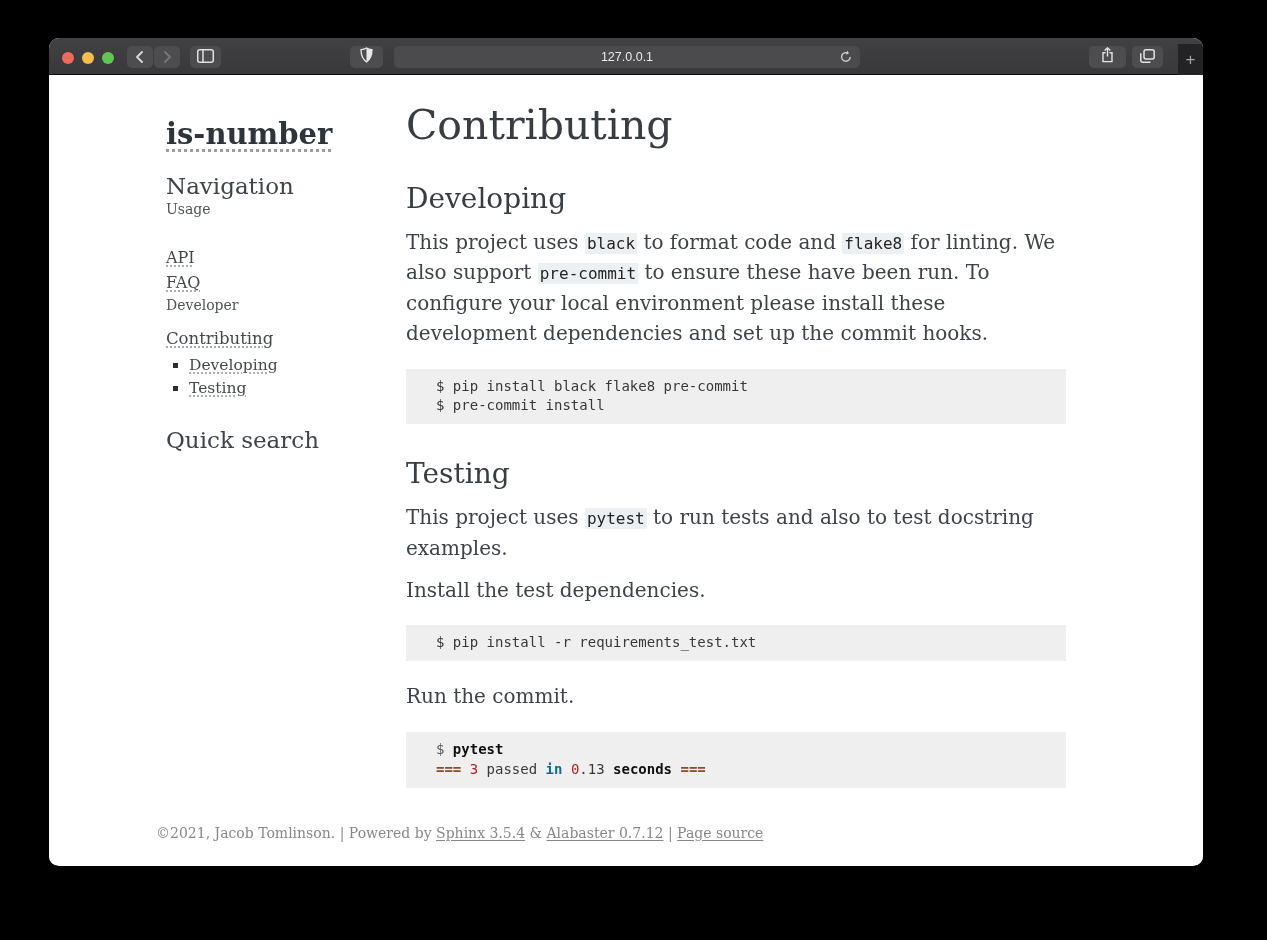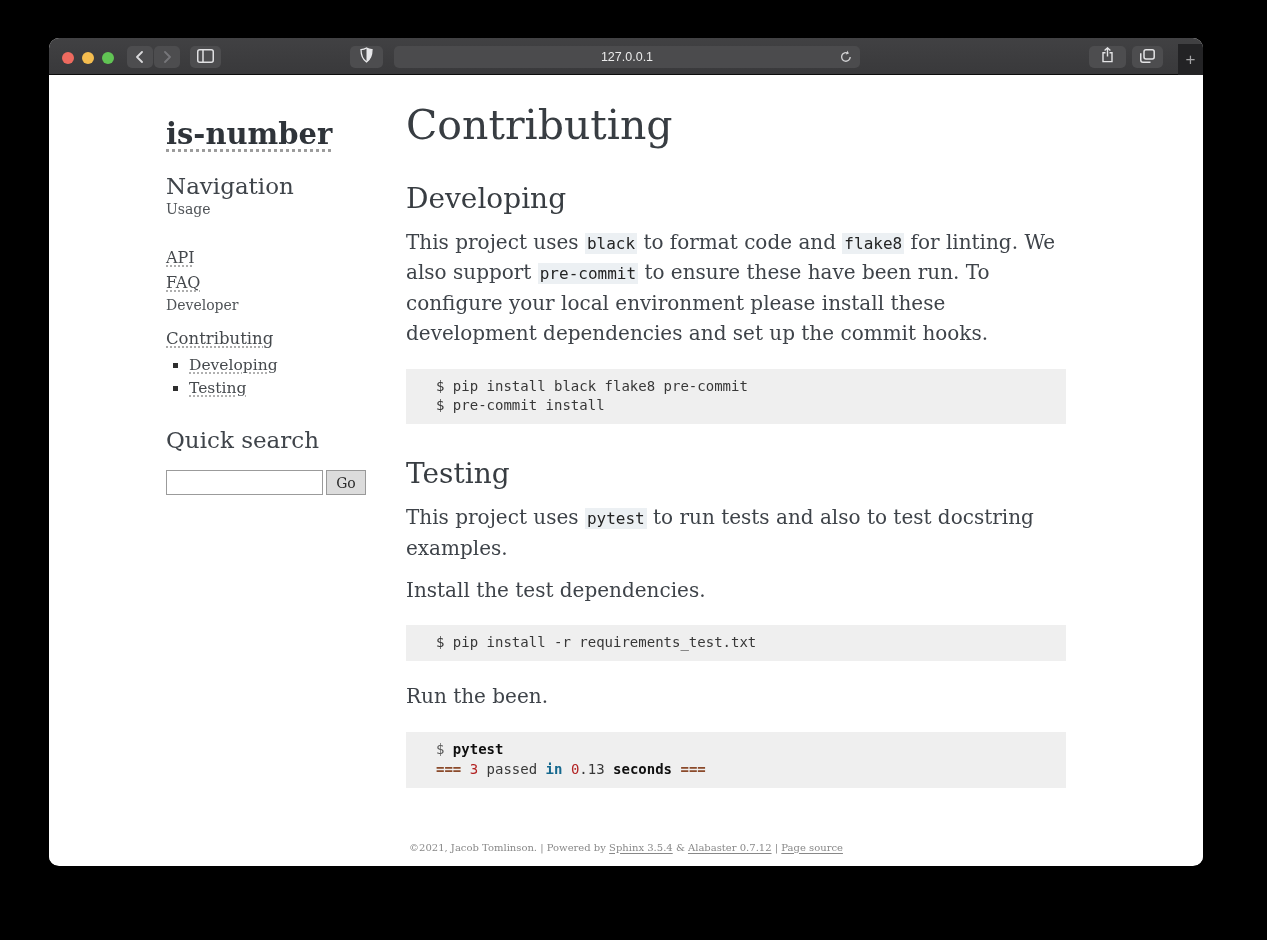--- a/index.html
+++ b/index.html
@@ -71,21 +71,21 @@
                   font-size:14px; line-height:1.42; color:#383838; }
   .tok-prompt { color:#5a5a5a; }
   .tok-cmd { font-weight:bold; color:#0f0f0f; }
   .tok-op { font-weight:bold; color:#8b4a2b; }
   .tok-num { color:#b22222; }
   .tok-kw { font-weight:bold; color:#15688e; }
   .tok-strong { font-weight:bold; color:#101010; }
   .tok-plain { color:#383838; }
 
   
-  .footer { width:940px; margin:34px auto 0; text-align:center; font-size:10px; color:#888; }
+  .footer { width:940px; margin:17px auto 0; text-align:left; font-size:14px; color:#888; }
   .footer a { color:#888; text-decoration:underline; text-underline-offset:2px; }
 </style>
 </head>
 <body>
 
 <div class="screen">
   <div class="window">
 
     <div class="toolbar">
       <div class="tl-group">
@@ -173,39 +173,35 @@
           </ul>
           <p class="sb-caption">Developer</p>
           <p class="sb-current">
             <a class="navlink" href="#">Contributing</a>
           </p>
           <ul class="subnav">
             <li><a class="navlink" href="#">Developing</a></li>
             <li><a class="navlink" href="#">Testing</a></li>
           </ul>
           <h3 style="margin-top:28px">Quick search</h3>
-          <div class="search-form">
-            <input class="search-input" type="text" value="" style="">
-            <button class="go-btn">Go</button>
-          </div>
         </div>
 
         <div class="content">
           <h1 class="page-title">Contributing</h1>
 
           <h2>Developing</h2>
           <p><span>This project uses </span><code class="lit">black</code><span> to format code and </span><code class="lit">flake8</code><span> for linting. We also support </span><code class="lit">pre-commit</code><span> to ensure these have been run. To configure your local environment please install these development dependencies and set up the commit hooks.</span></p>
           <pre class="codeblock">$ pip install black flake8 pre-commit
 $ pre-commit install</pre>
 
           <h2>Testing</h2>
           <p><span>This project uses </span><code class="lit">pytest</code><span> to run tests and also to test docstring examples.</span></p>
           <p>Install the test dependencies.</p>
           <pre class="codeblock">$ pip install -r requirements_test.txt</pre>
-          <p>Run the been.</p>
+          <p>Run the commit.</p>
           <pre class="codeblock"><span class="tok-prompt">$ </span><span class="tok-cmd">pytest</span>
 <span class="tok-op">=== </span><span class="tok-num">3</span><span class="tok-plain"> passed </span><span class="tok-kw">in</span><span class="tok-plain"> </span><span class="tok-num">0</span><span class="tok-plain">.13 </span><span class="tok-strong">seconds</span><span class="tok-op"> ===</span></pre>
         </div>
       </div>
 
       <div class="footer">
         <span>©2021, Jacob Tomlinson. | Powered by </span><a href="#">Sphinx 3.5.4</a><span> &amp; </span><a href="#">Alabaster 0.7.12</a><span> | </span><a href="#">Page source</a>
       </div>
     </div>
 

